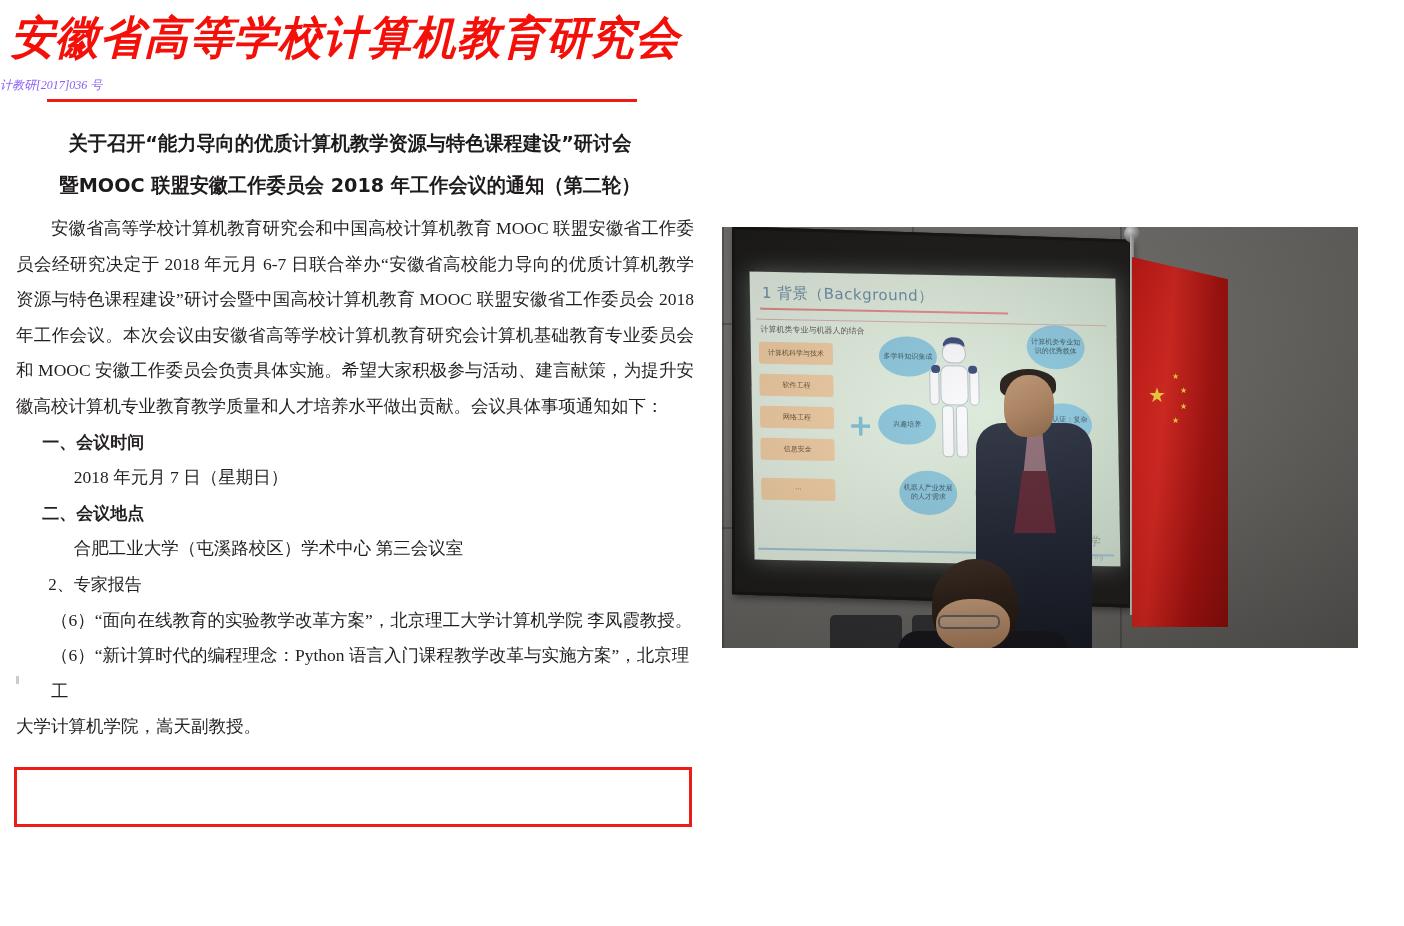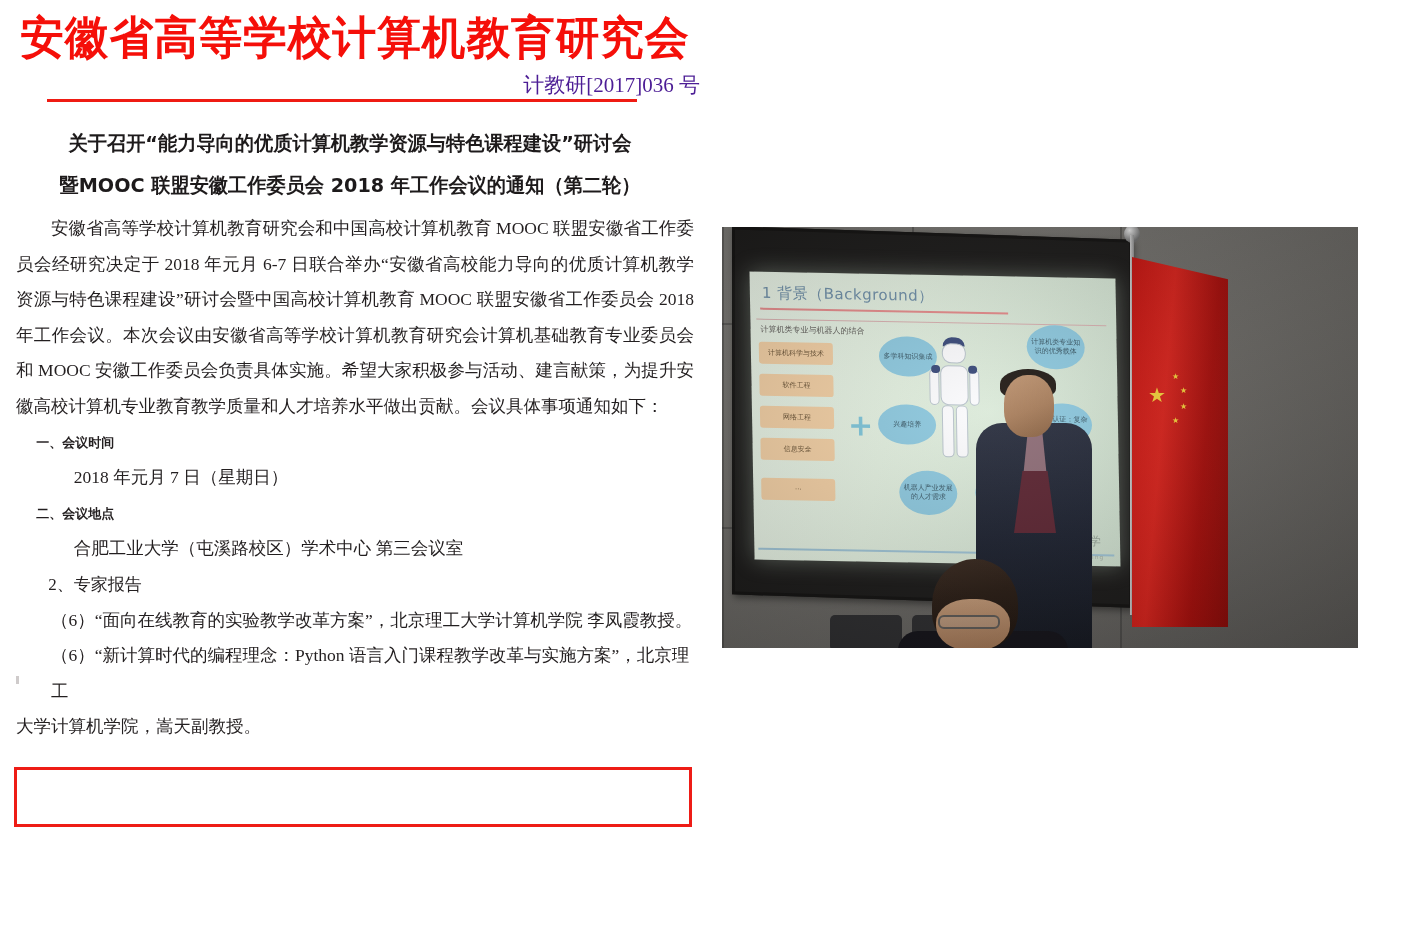--- a/index.html
+++ b/index.html
@@ -19,38 +19,39 @@
   #doc-page {
     position: absolute;
     left: 0; top: 0;
     width: 710px; height: 926px;
   }
 
   #masthead {
     position: absolute;
     left: 0; top: 6px;
     width: 700px;
-    text-align: right;
+    text-align: left;
+    font-style: italic;
   }
   #org-title {
     font-family: "DejaVu Sans", "Liberation Sans", sans-serif;
     font-weight: bold;
     font-size: 45px;
     line-height: 64px;
     letter-spacing: 1px;
     color: #f50f09;
     white-space: nowrap;
     transform: scaleX(0.97);
     transform-origin: center center;
   }
   #doc-number {
     margin-top: 5px;
-    font-size: 21px;
+    font-size: 12px;
     line-height: 20px;
-    color: #4c1d95;
+    color: #8b5cf6;
     font-family: "Liberation Serif", serif;
   }
   #masthead-rule {
     position: absolute;
     left: 47px; top: 99px;
     width: 590px; height: 3px;
     background: #ef1b13;
   }
 
   #headline {
@@ -77,21 +78,21 @@
     font-size: 17.5px;
     line-height: 35.6px;
     color: #231f20;
   }
   .para { margin: 0; }
   .para.salutation { text-indent: 0; }
   .para.indent2 { text-indent: 2em; text-align: justify; }
   .para.sub-head {
     font-family: "DejaVu Sans", "Liberation Sans", sans-serif;
     font-weight: bold;
-    font-size: 13px;
+    font-size: 17px;
     padding-left: 1.55em;
   }
   .para.sub-body { padding-left: 3.3em; }
   .para.num-head {
     padding-left: 1.9em;
     font-size: 17px;
   }
   .para.item {
     padding-left: 2.0em;
     text-indent: 0;

